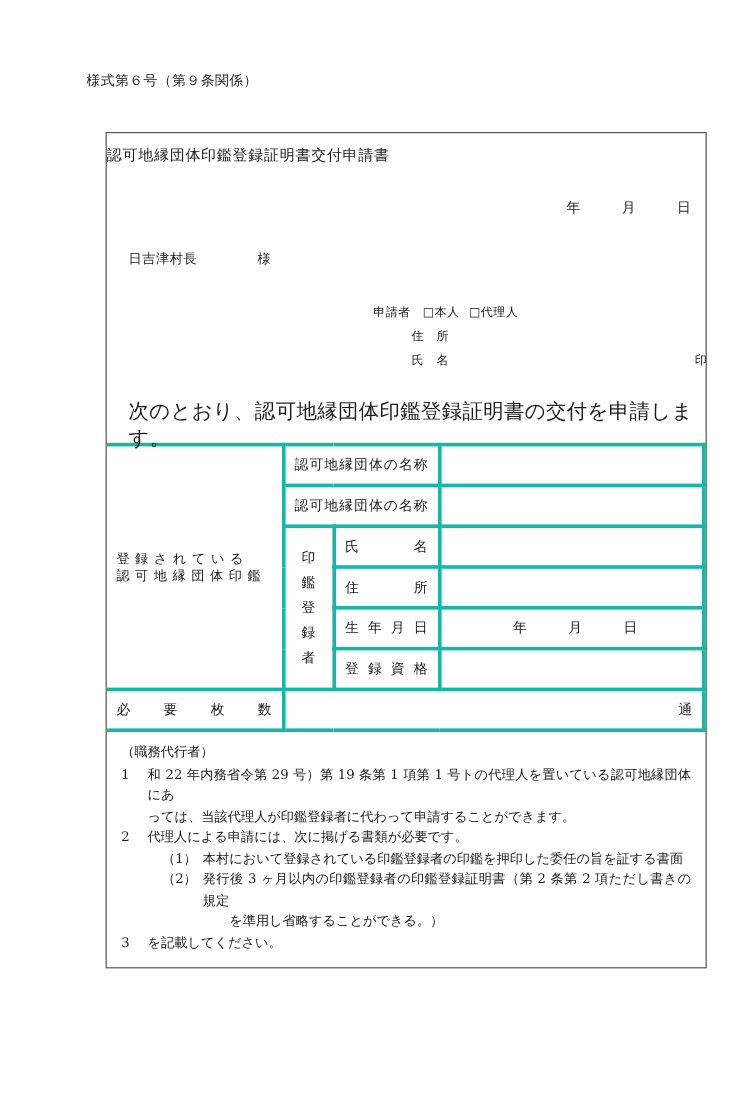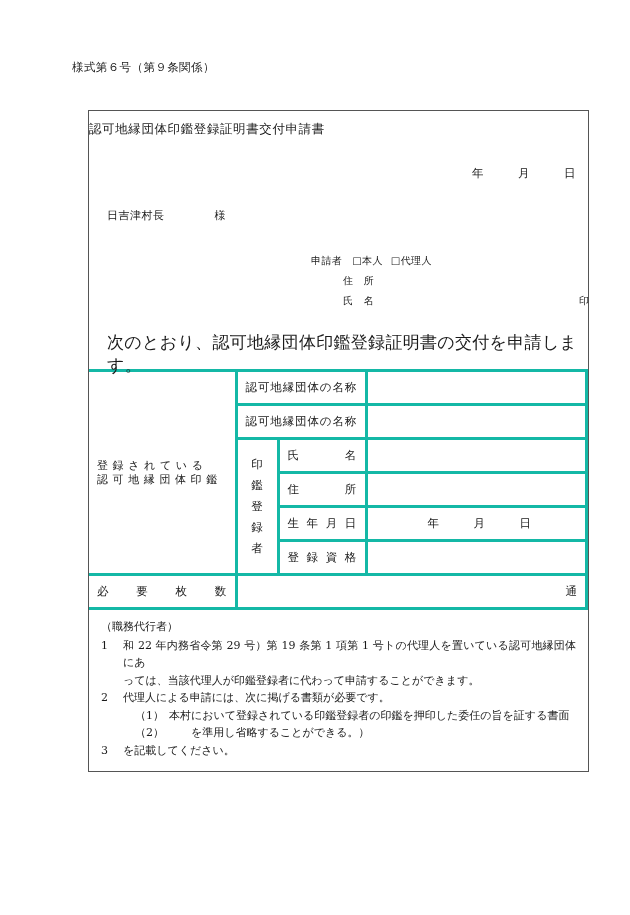--- a/index.html
+++ b/index.html
@@ -312,20 +312,21 @@
           <div>代理人による申請には、次に掲げる書類が必要です。</div>
           <div class="sub">
             <div class="num">（1）</div>
             <div class="body">
               <div>本村において登録されている印鑑登録者の印鑑を押印した委任の旨を証する書面</div>
             </div>
           </div>
           <div class="sub">
             <div class="num">（2）</div>
             <div class="body">
+              <div>発行後 3 ヶ月以内の印鑑登録者の印鑑登録証明書（第 2 条第 2 項ただし書きの規定</div>
               <div class="hang">を準用し省略することができる。）</div>
             </div>
           </div>
         </div>
       </div>
 
       <div class="note-item">
         <div class="num">3</div>
         <div class="body">
           <div>を記載してください。</div>

